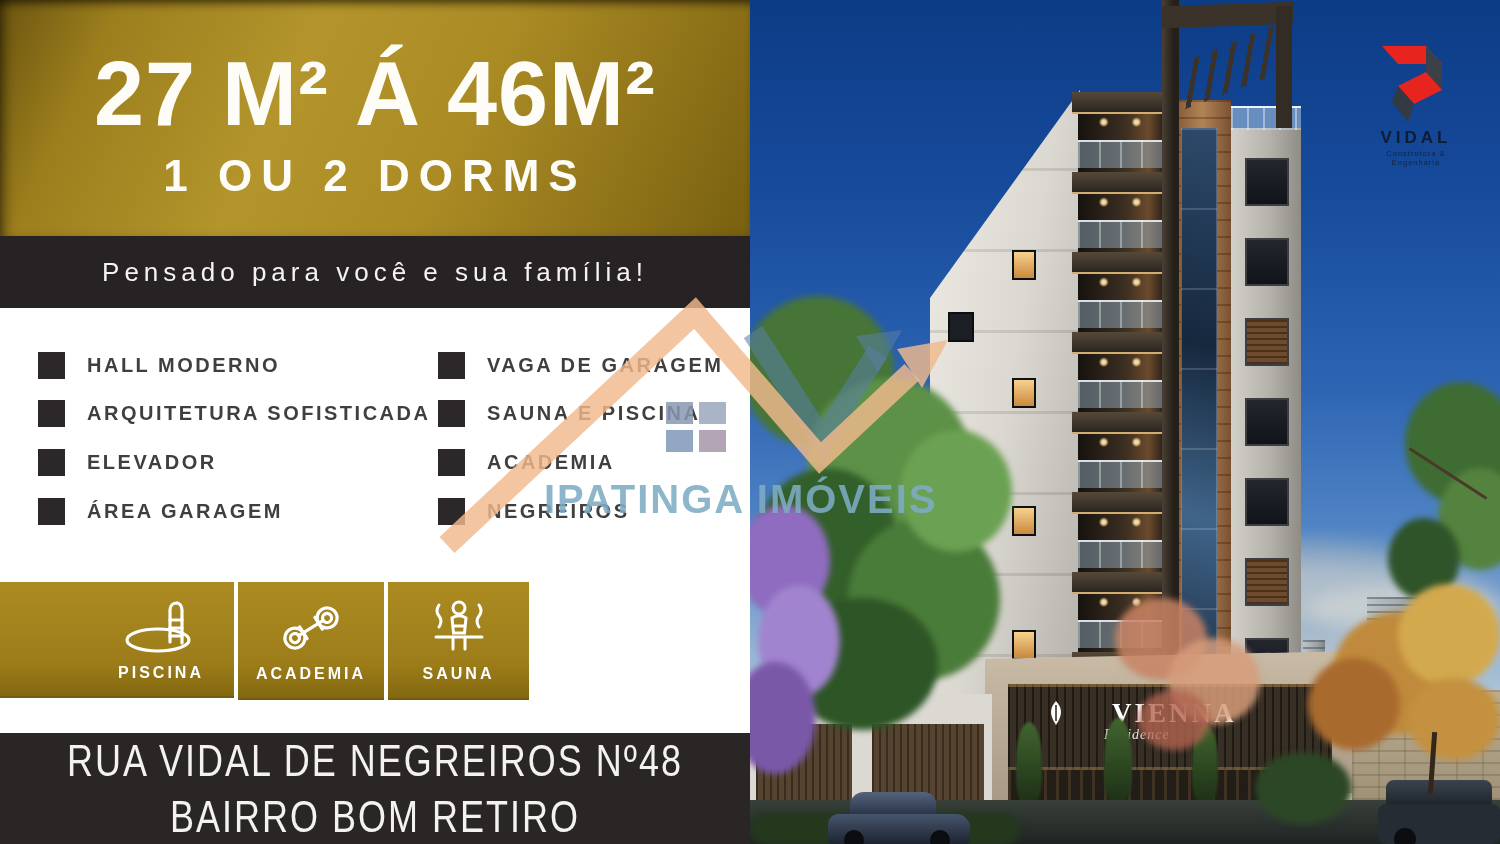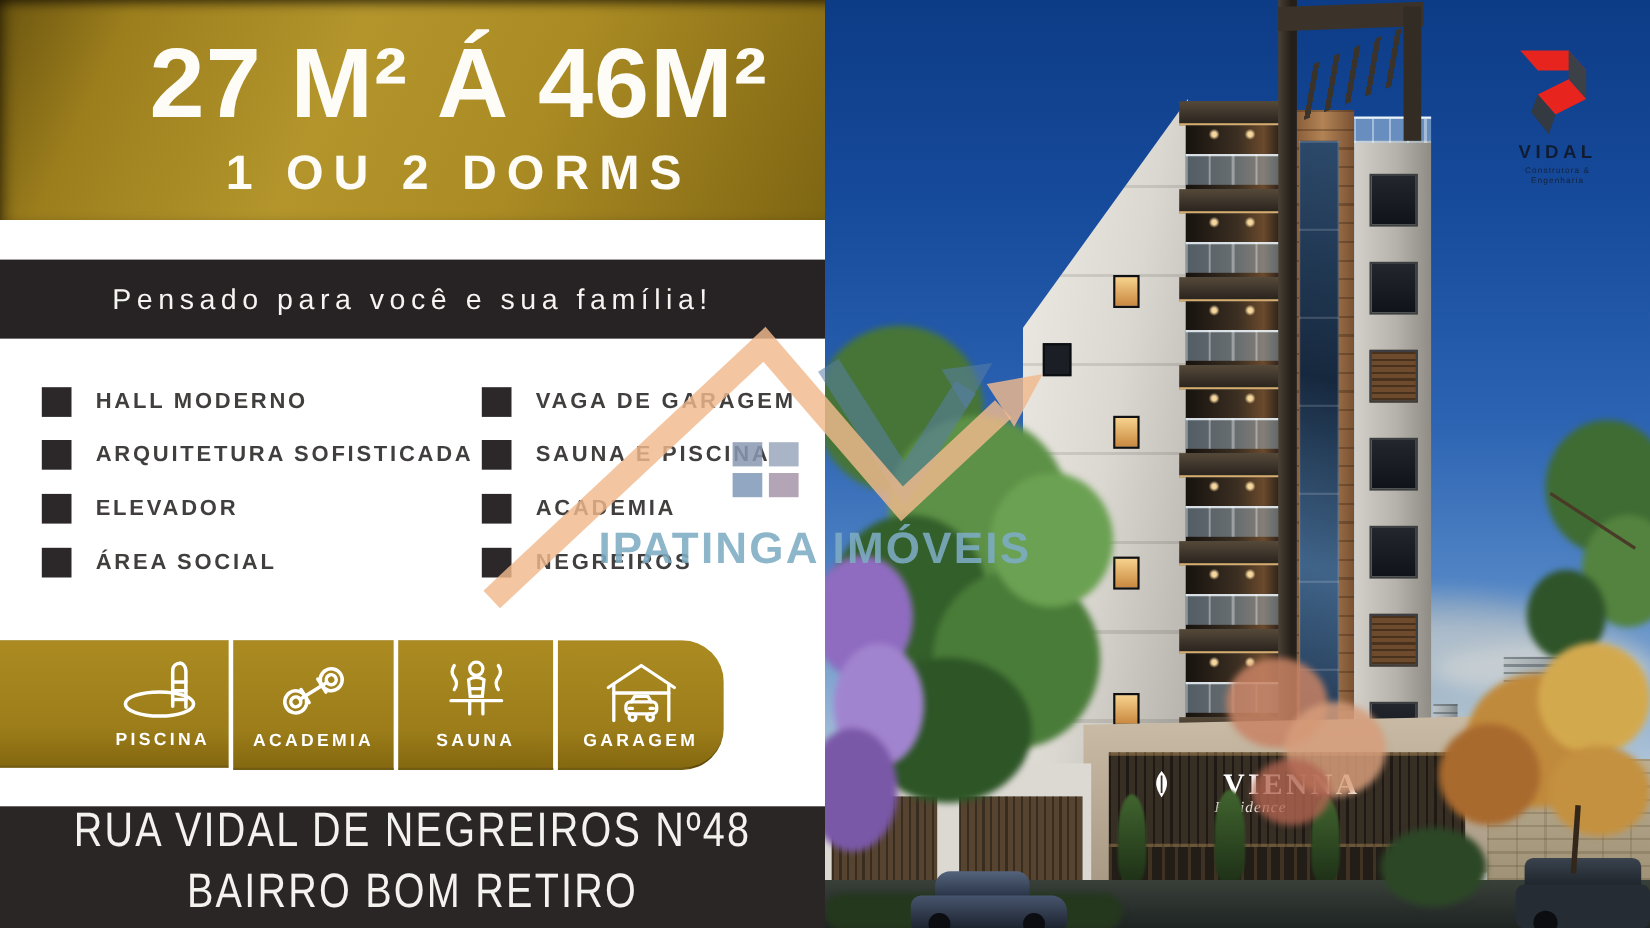--- a/index.html
+++ b/index.html
@@ -4,49 +4,49 @@
 <style>
   html,body{margin:0;padding:0;background:#555;}
   .canvas{position:relative;width:1500px;height:844px;overflow:hidden;
           font-family:"Liberation Sans",sans-serif;background:#fff;}
   .abs{position:absolute;}
   .blob{position:absolute;border-radius:50%;filter:blur(3px);}
 
   
   .flyer{position:absolute;left:0;top:0;width:750px;height:844px;background:#fff;}
 
-  .gold-header{position:absolute;left:0;top:0;width:750px;height:200px;
+  .gold-header{position:absolute;left:0;top:0;width:750px;height:236px;
     background:linear-gradient(115deg,#6b5510 0%,#9c7e1d 14%,#b3952c 38%,#ab8c24 60%,#8d7118 85%,#77600f 100%);
     box-shadow:inset 0 8px 10px -5px rgba(10,8,0,.65),inset 10px 0 12px -6px rgba(10,8,0,.5);
-    display:flex;flex-direction:column;align-items:center;justify-content:center;color:#fdfcf6;padding-left:42px;}
+    display:flex;flex-direction:column;align-items:center;justify-content:center;color:#fdfcf6;}
   .gold-header .h1{font-size:90px;font-weight:700;letter-spacing:1px;line-height:1;margin-top:14px;}
   .gold-header .h2{font-size:44px;font-weight:700;letter-spacing:9px;margin-top:12px;}
 
   .tagline-bar{position:absolute;left:0;top:236px;width:750px;height:72px;background:#272324;
     display:flex;align-items:center;justify-content:center;}
   .tagline-bar span{color:#f6f4f2;font-size:26px;letter-spacing:5px;font-weight:400;}
 
   .features{position:absolute;left:0;top:308px;width:750px;height:274px;background:#ffffff;}
   .feat{position:absolute;display:flex;align-items:center;}
   .feat .sq{width:27px;height:27px;background:#2c2829;margin-right:22px;flex:0 0 auto;}
   .feat .txt{font-size:20px;font-weight:700;letter-spacing:2.5px;color:#413e3e;white-space:nowrap;}
 
   .amenity-band{position:absolute;left:0;top:582px;width:750px;height:116px;display:flex;}
   .card{height:116px;background:linear-gradient(180deg,#ab8b21 0%,#9c7d1a 70%,#84680f 100%);
     display:flex;flex-direction:column;align-items:center;justify-content:center;color:#fff;
     border-bottom:2px solid rgba(45,33,2,.45);}
   .card .lbl{font-size:16px;font-weight:700;letter-spacing:3px;margin-top:6px;}
   .gapw{width:4px;height:116px;background:#fff;}
-  .card.c1{width:208px;padding-left:88px;box-sizing:border-box;}
+  .card.c1{width:234px;padding-left:88px;box-sizing:border-box;}
   .card.c2{width:146px;}
   .card.c3{width:141px;}
   .card.c4{width:151px;border-radius:0 38px 38px 0;}
 
   .address-bar{position:absolute;left:0;top:733px;width:750px;height:111px;background:#2b2626;
-    display:flex;flex-direction:column;align-items:center;justify-content:flex-start;color:#f4f2ef;}
+    display:flex;flex-direction:column;align-items:center;justify-content:center;color:#f4f2ef;}
   .address-bar .a1,.address-bar .a2{font-size:36px;font-weight:400;letter-spacing:2px;
     transform:scaleY(1.22);transform-origin:center;}
   .address-bar .a1{margin-bottom:14px;}
 
   
   .photo{position:absolute;left:750px;top:0;width:750px;height:844px;overflow:hidden;
     background:linear-gradient(180deg,#0d3c86 0%,#164a9b 22%,#2c63b2 45%,#4f83c4 62%,#8fb1d4 76%,#c3cfd8 86%,#c9c9c0 94%,#b8b7ac 100%);}
 
   
   .white-slab{position:absolute;left:180px;top:90px;width:150px;height:650px;
@@ -182,21 +182,21 @@
       <div class="feat" style="left:38px;top:400px;margin-top:-308px;">
         <span class="sq"></span>
         <span class="txt">ARQUITETURA SOFISTICADA</span>
         </div>
       <div class="feat" style="left:38px;top:449px;margin-top:-308px;">
         <span class="sq"></span>
         <span class="txt">ELEVADOR</span>
         </div>
       <div class="feat" style="left:38px;top:498px;margin-top:-308px;">
         <span class="sq"></span>
-        <span class="txt">ÁREA SOCIAL</span>
+        <span class="txt">ÁREA GARAGEM</span>
         </div>
       <div class="feat" style="left:438px;top:400px;margin-top:-308px;">
         <span class="sq"></span>
         <span class="txt">SAUNA E PISCINA</span>
         </div>
       <div class="feat" style="left:438px;top:352px;margin-top:-308px;">
         <span class="sq"></span>
         <span class="txt">VAGA DE GARAGEM</span>
         </div>
       <div class="feat" style="left:438px;top:449px;margin-top:-308px;">
@@ -240,33 +240,20 @@
           <path d="M29 21 c4-3 10-3 14 0 l-1.5 15 h-11 z"></path>
           <path d="M30.5 29 h11"></path>
           <path d="M13 40 H59"></path>
           <path d="M30 40 v12 M42 40 v12"></path>
           <path d="M16 8 q-4 6 0 11 t0 11"></path>
           <path d="M56 8 q4 6 0 11 t0 11"></path>
         </svg>
         <div class="lbl">SAUNA</div>
       </div>
       <div class="gapw"></div>
-      <div class="card c4">
-        <svg class="icon-svg" width="74" height="62" viewBox="0 0 74 62" fill="none" stroke="#fff" stroke-width="3" stroke-linecap="round" stroke-linejoin="round">
-          <path d="M7 28 L37 8 L67 28"></path>
-          <path d="M12 25 V58 M62 25 V58"></path>
-          <path d="M12 33 H62"></path>
-          <rect x="23" y="41" width="28" height="11" rx="4"></rect>
-          <path d="M28 41 l3-5 h12 l3 5"></path>
-          <circle cx="29" cy="55" r="3"></circle>
-            <circle cx="45" cy="55" r="3"></circle>
-          <path d="M26 47 h3 M45 47 h3"></path>
-        </svg>
-        <div class="lbl">GARAGEM</div>
-      </div>
     </div>
 
     <div class="address-bar">
       <div class="a1">RUA VIDAL DE NEGREIROS Nº48</div>
       <div class="a2">BAIRRO BOM RETIRO</div>
     </div>
   </div>
 
   <div class="photo">
 

